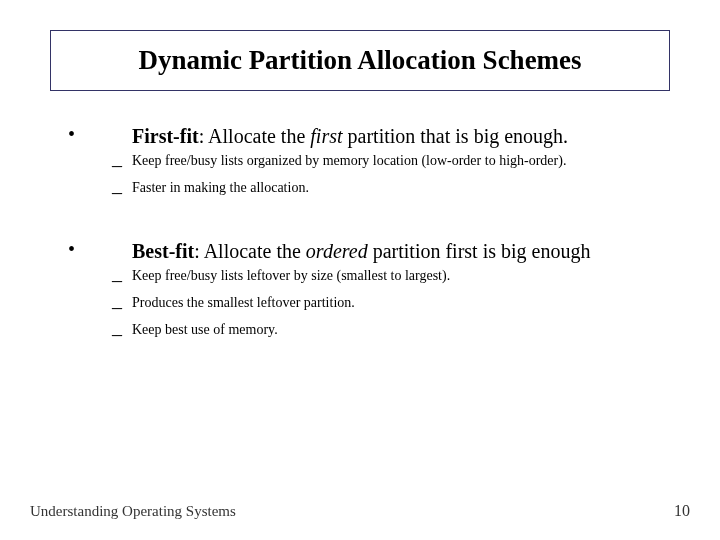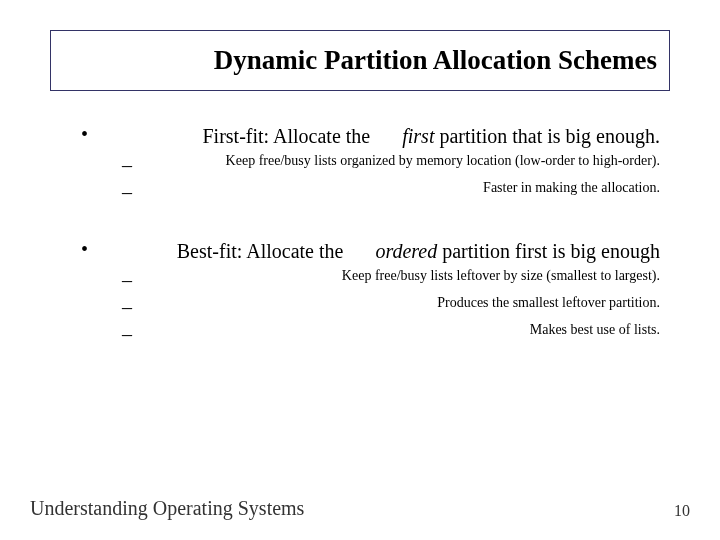--- a/index.html
+++ b/index.html
@@ -1,15 +1,15 @@
 <!DOCTYPE html>
 <html><head>
   <meta charset="utf-8">
   <style>
-    * { margin: 0; padding: 0; box-sizing: border-box; text-align: right; }
+    * { margin: 0; padding: 0; box-sizing: border-box; }
     body {
       width: 720px;
       height: 540px;
       background: #ffffff;
       font-family: "Times New Roman", Times, serif;
       color: #000000;
       position: relative;
       padding: 30px 50px 40px 50px;
     }
     .title-box {
@@ -51,30 +51,30 @@
     .sub-marker {
       width: 20px;
       flex-shrink: 0;
       font-size: 20px;
     }
     .sub-body {
       flex: 1;
       font-size: 14px;
       line-height: 1.35;
     }
-    .bold { font-weight: normal; }
-    .italic { font-style: italic; margin-left: 27px; }
+    .bold { font-weight: bold; margin-left: 44px; }
+    .italic { font-style: italic; }
     .spacer {
       height: 28px;
     }
     .footer-left {
       position: absolute;
       bottom: 20px;
       left: 30px;
-      font-size: 20px;
+      font-size: 15px;
       color: #333333;
     }
     .footer-right {
       position: absolute;
       bottom: 20px;
       right: 30px;
       font-size: 16px;
       color: #333333;
     }
   </style>
@@ -114,21 +114,21 @@
         <div class="sub-item">
           <div class="sub-marker">–</div>
           <div class="sub-body"> Keep free/busy lists leftover by size (smallest to largest).</div>
         </div>
         <div class="sub-item">
           <div class="sub-marker">–</div>
           <div class="sub-body">Produces the smallest leftover partition.</div>
         </div>
         <div class="sub-item">
           <div class="sub-marker">–</div>
-          <div class="sub-body">Makes best use of lists.</div>
+          <div class="sub-body">Keep best use of memory.</div>
         </div>
       </div>
     </div>
   </div>
 
 </div>
 
 <div class="footer-left">Understanding Operating Systems</div>
 <div class="footer-right">10</div>
 

